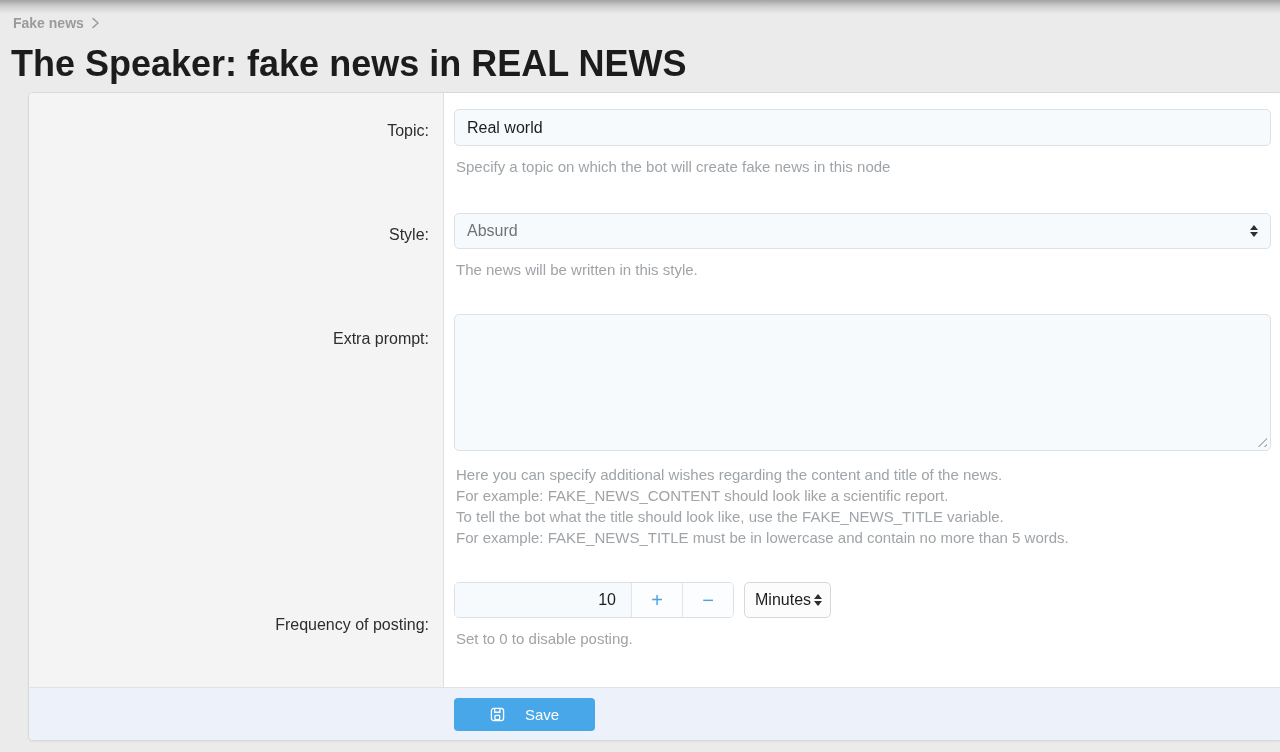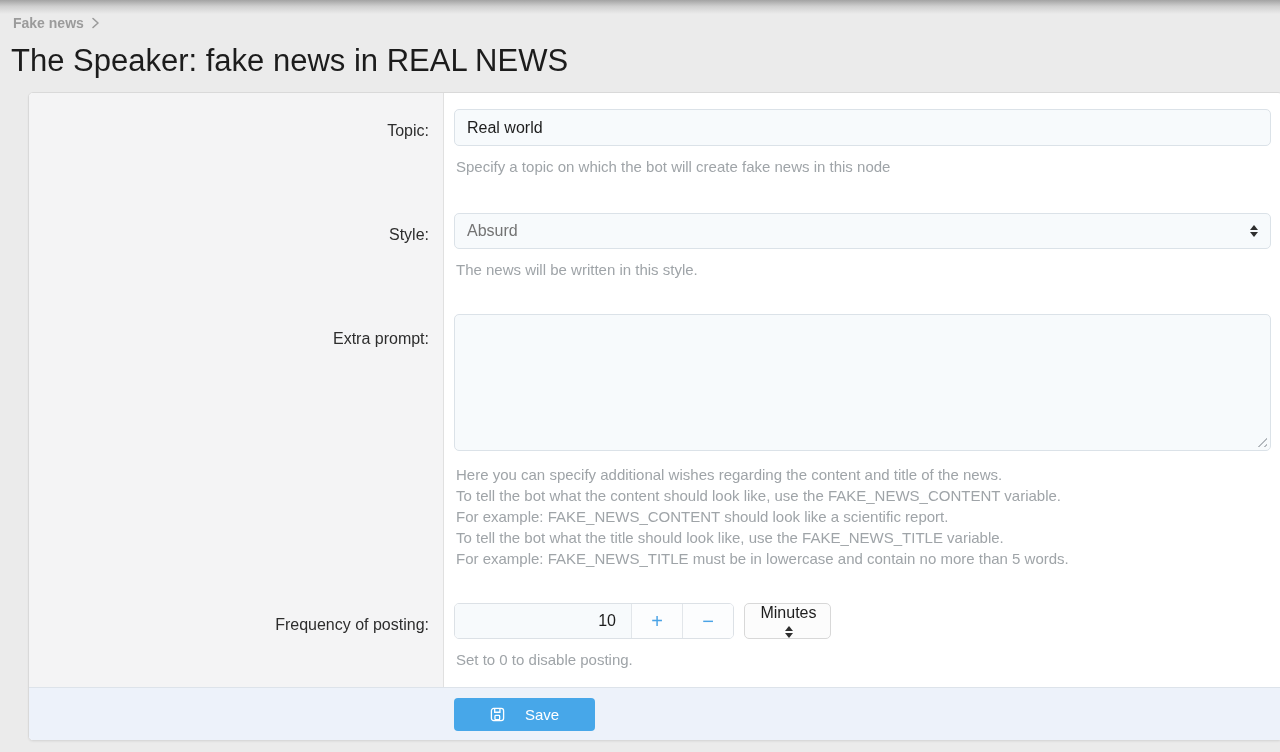--- a/index.html
+++ b/index.html
@@ -18,21 +18,21 @@
   .breadcrumb {
     position: absolute; left: 13px; top: 15px;
     display: flex; align-items: center; gap: 7px;
   }
   .breadcrumb .crumb {
     font-size: 14px; font-weight: bold; color: #9b9b9b; text-decoration: none; cursor: pointer;
   }
   .breadcrumb svg { display: block; }
   .page-title {
     position: absolute; left: 11px; top: 43px;
-    font-size: 31px; font-weight: 400; color: #1c1c1c;
+    font-size: 36px; font-weight: 700; color: #1c1c1c;
   }
   .card {
     position: absolute; left: 28px; top: 92px;
     width: 1255px; height: 649px;
     background: #ffffff;
     border: 1px solid #d9d9d9;
     border-radius: 5px;
     box-shadow: 0 1px 2px rgba(0,0,0,0.05);
     display: flex; flex-direction: column;
   }
@@ -121,21 +121,21 @@
     width: 50px; background: #fcfdfe; border: none; cursor: pointer;
     color: #4aa3e6; font-size: 20px; line-height: 1;
     display: flex; align-items: center; justify-content: center;
     font-family: "Liberation Sans", sans-serif;
   }
   .step-btn.plus { border-right: 1px solid #e2e6ea; width: 51px; }
   .unit-select {
     margin-left: 10px; width: 87px;
     background: #fcfcfc; border: 1px solid #d8d8d8; border-radius: 5px;
     display: flex; align-items: center; justify-content: space-between;
-    padding: 0 8px 0 10px; font-size: 16px; color: #1d1d1d; cursor: pointer; flex-direction: column;
+    padding: 0 8px 0 10px; font-size: 16px; color: #1d1d1d; cursor: pointer;
   }
   .card-footer {
     height: 53px; flex: 0 0 53px;
     background: #edf2fa;
     border-top: 1px solid #dde3ea;
     border-radius: 0 0 4px 4px;
     padding: 10px 0 0 425px;
   }
   .save-btn {
     width: 141px; height: 33px;
@@ -184,21 +184,20 @@
           </span>
       </div>
       <div class="help sp-34">The news will be written in this style.</div>
 
       <div class="textarea">
         <textarea value="" style=""></textarea>
         <div class="resize-grip"></div>
       </div>
       <div class="help-block sp-34">
         <div><span>Here you can specify additional wishes regarding the content and title of the news.</span><span class="it"></span></div>
-        <div><span>To tell the bot what the content should look like, use the FAKE_NEWS_CONTENT variable.</span><span class="it"></span></div>
         <div><span>For example: </span><span class="it">FAKE_NEWS_CONTENT should look like a scientific report.</span></div>
         <div><span>To tell the bot what the title should look like, use the FAKE_NEWS_TITLE variable.</span><span class="it"></span></div>
         <div><span>For example: </span><span class="it">FAKE_NEWS_TITLE must be in lowercase and contain no more than 5 words.</span></div>
       </div>
 
       <div class="freq-row">
         <div class="num-group">
           <input class="num-input" type="text" value="10" style="">
           <button class="step-btn plus">
               <span>+</span>

